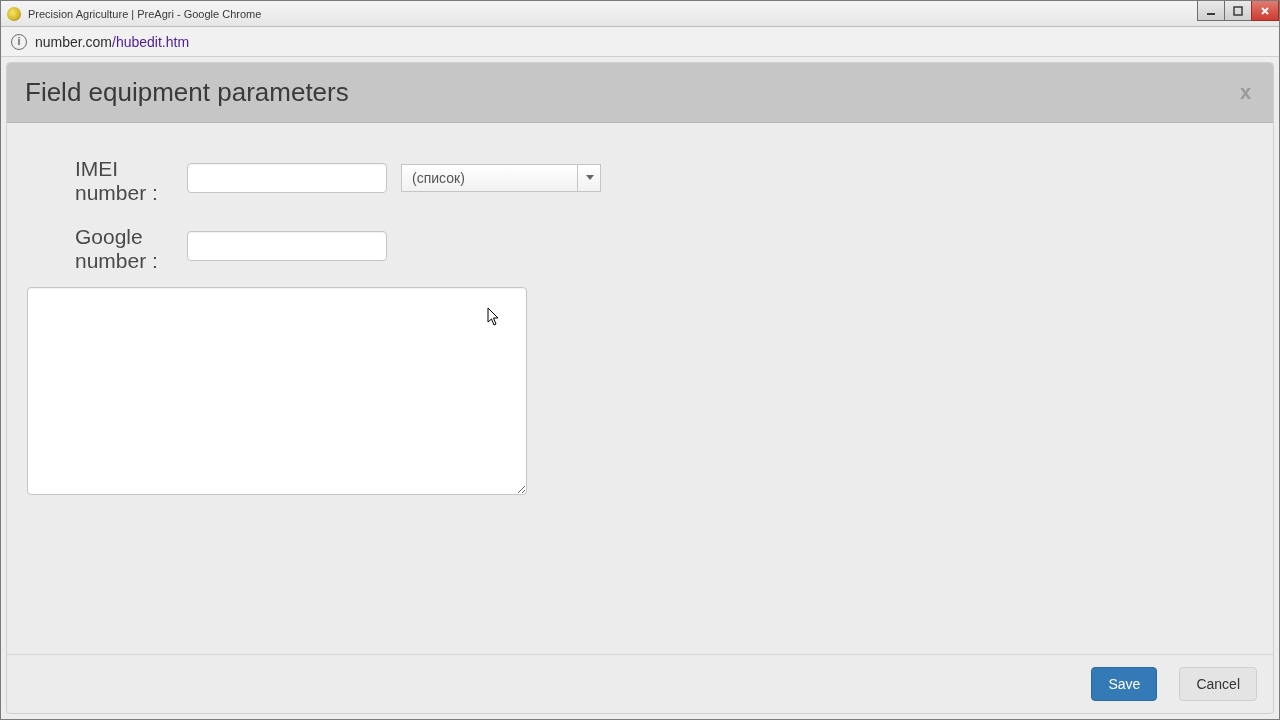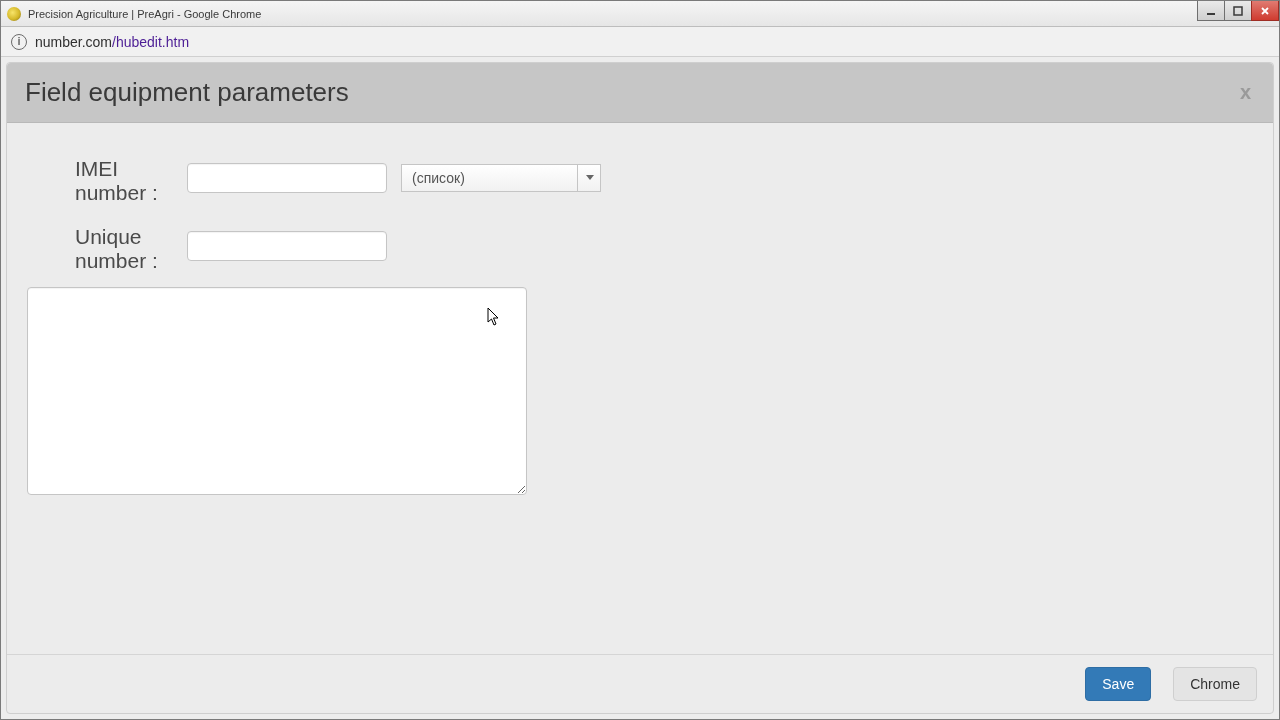--- a/index.html
+++ b/index.html
@@ -250,36 +250,36 @@
             </div>
             <div class="select-caret">
               <svg width="8" height="6" viewBox="0 0 8 6">
                   <path d="M0 0 L4 5 L8 0 Z" fill="#666"></path>
                 </svg>
             </div>
           </div>
         </div>
 
         <div class="form-row centered">
-          <div class="form-label">Unique number :</div>
+          <div class="form-label">Google number :</div>
           <input class="text-input w200" type="text" value="" style="">
         </div>
 
 
         <div class="form-row desc">
           <textarea class="text-input" value="" style=""></textarea>
         </div>
 
         <svg class="cursor" viewBox="0 0 14 20">
           <path d="M1 1 L1 15 L4.5 12 L7 18 L9 17 L6.5 11 L11 11 Z" fill="#fff" stroke="#000" stroke-width="1"></path>
         </svg>
 
       </div>
 
       <div class="panel-footer">
         <button class="btn btn-primary">Save</button>
-        <button class="btn btn-default">Chrome</button>
+        <button class="btn btn-default">Cancel</button>
       </div>
 
     </div>
   </div>
 
 </div>
 
 </body></html>

